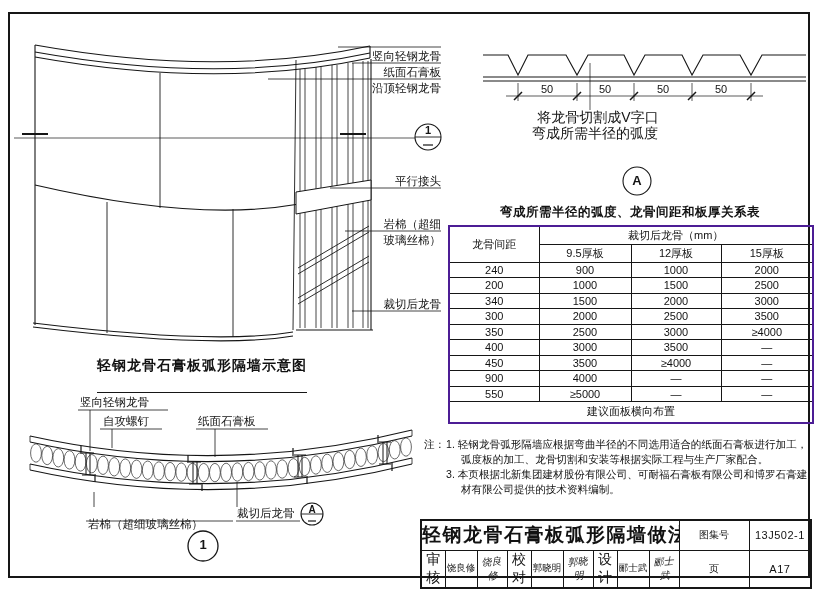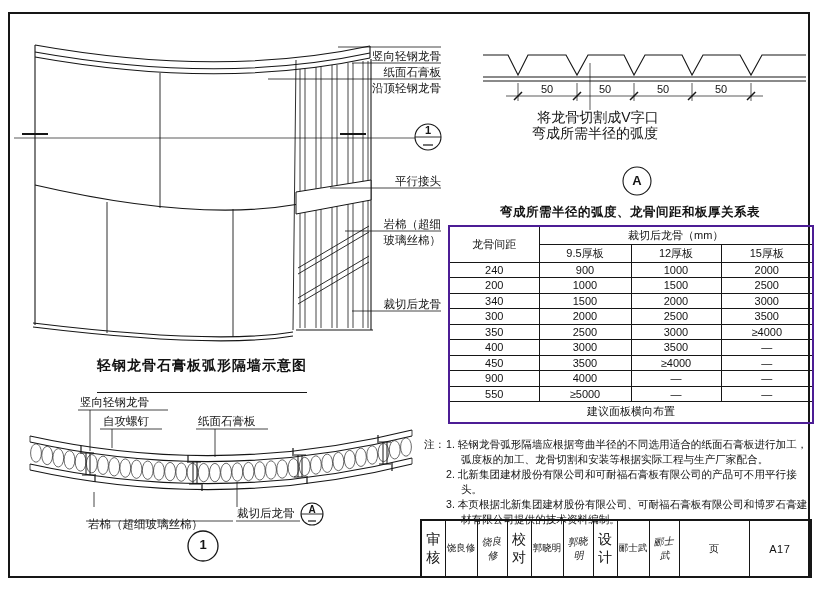--- a/index.html
+++ b/index.html
@@ -253,40 +253,44 @@
 <div class="abs lbl" style="left:198px;top:415px;">纸面石膏板</div>
 <div class="abs lbl" style="left:88px;top:507px;margin-top:11px;">岩棉（超细玻璃丝棉）</div>
 <div class="abs lbl" style="left:237px;top:507px;">裁切后龙骨</div>
 <div class="abs lbl bubble" style="left:304px;top:503px;width:16px;font-size:10px;">A</div>
 <div class="abs lbl bubble" style="left:195px;top:538px;width:16px;font-size:13px;">1</div>
 
 <div class="abs notes">
   <span class="prefix">注：</span>
   <div class="items">
     <div class="item">1. 轻钢龙骨弧形隔墙应根据弯曲半径的不同选用适合的纸面石膏板进行加工，弧度板的加工、龙骨切割和安装等根据实际工程与生产厂家配合。</div>
-    <div class="item">2. 北新集团建材股份有限公司和可耐福石膏板有限公司的产品可不用平行接头。</div>
     <div class="item">3. 本页根据北新集团建材股份有限公司、可耐福石膏板有限公司和博罗石膏建材有限公司提供的技术资料编制。</div>
   </div>
 </div>
 
 <table class="tblock">
   <colgroup>
     <col style="width:24px">
       <col style="width:32px">
       <col style="width:30px">
     <col style="width:24px">
       <col style="width:32px">
       <col style="width:30px">
     <col style="width:24px">
       <col style="width:32px">
       <col style="width:30px">
     <col style="width:70px">
       <col style="width:62px">
   </colgroup>
   <tbody>
+      <tr style="height:30px;">
+    <td colspan="9" class="tb-title">轻钢龙骨石膏板弧形隔墙做法</td>
+    <td class="tb-atlas-label">图集号</td>
+    <td class="tb-atlas-no">13J502-1</td>
+  </tr>
   <tr style="height:27px;">
     <td class="tb-small">审核</td>
     <td class="tb-name">饶良修</td>
     <td class="tb-sig">饶良修</td>
     <td class="tb-small">校对</td>
     <td class="tb-name">郭晓明</td>
     <td class="tb-sig">郭晓明</td>
     <td class="tb-small">设计</td>
     <td class="tb-name">郦士武</td>
     <td class="tb-sig">郦士武</td>

